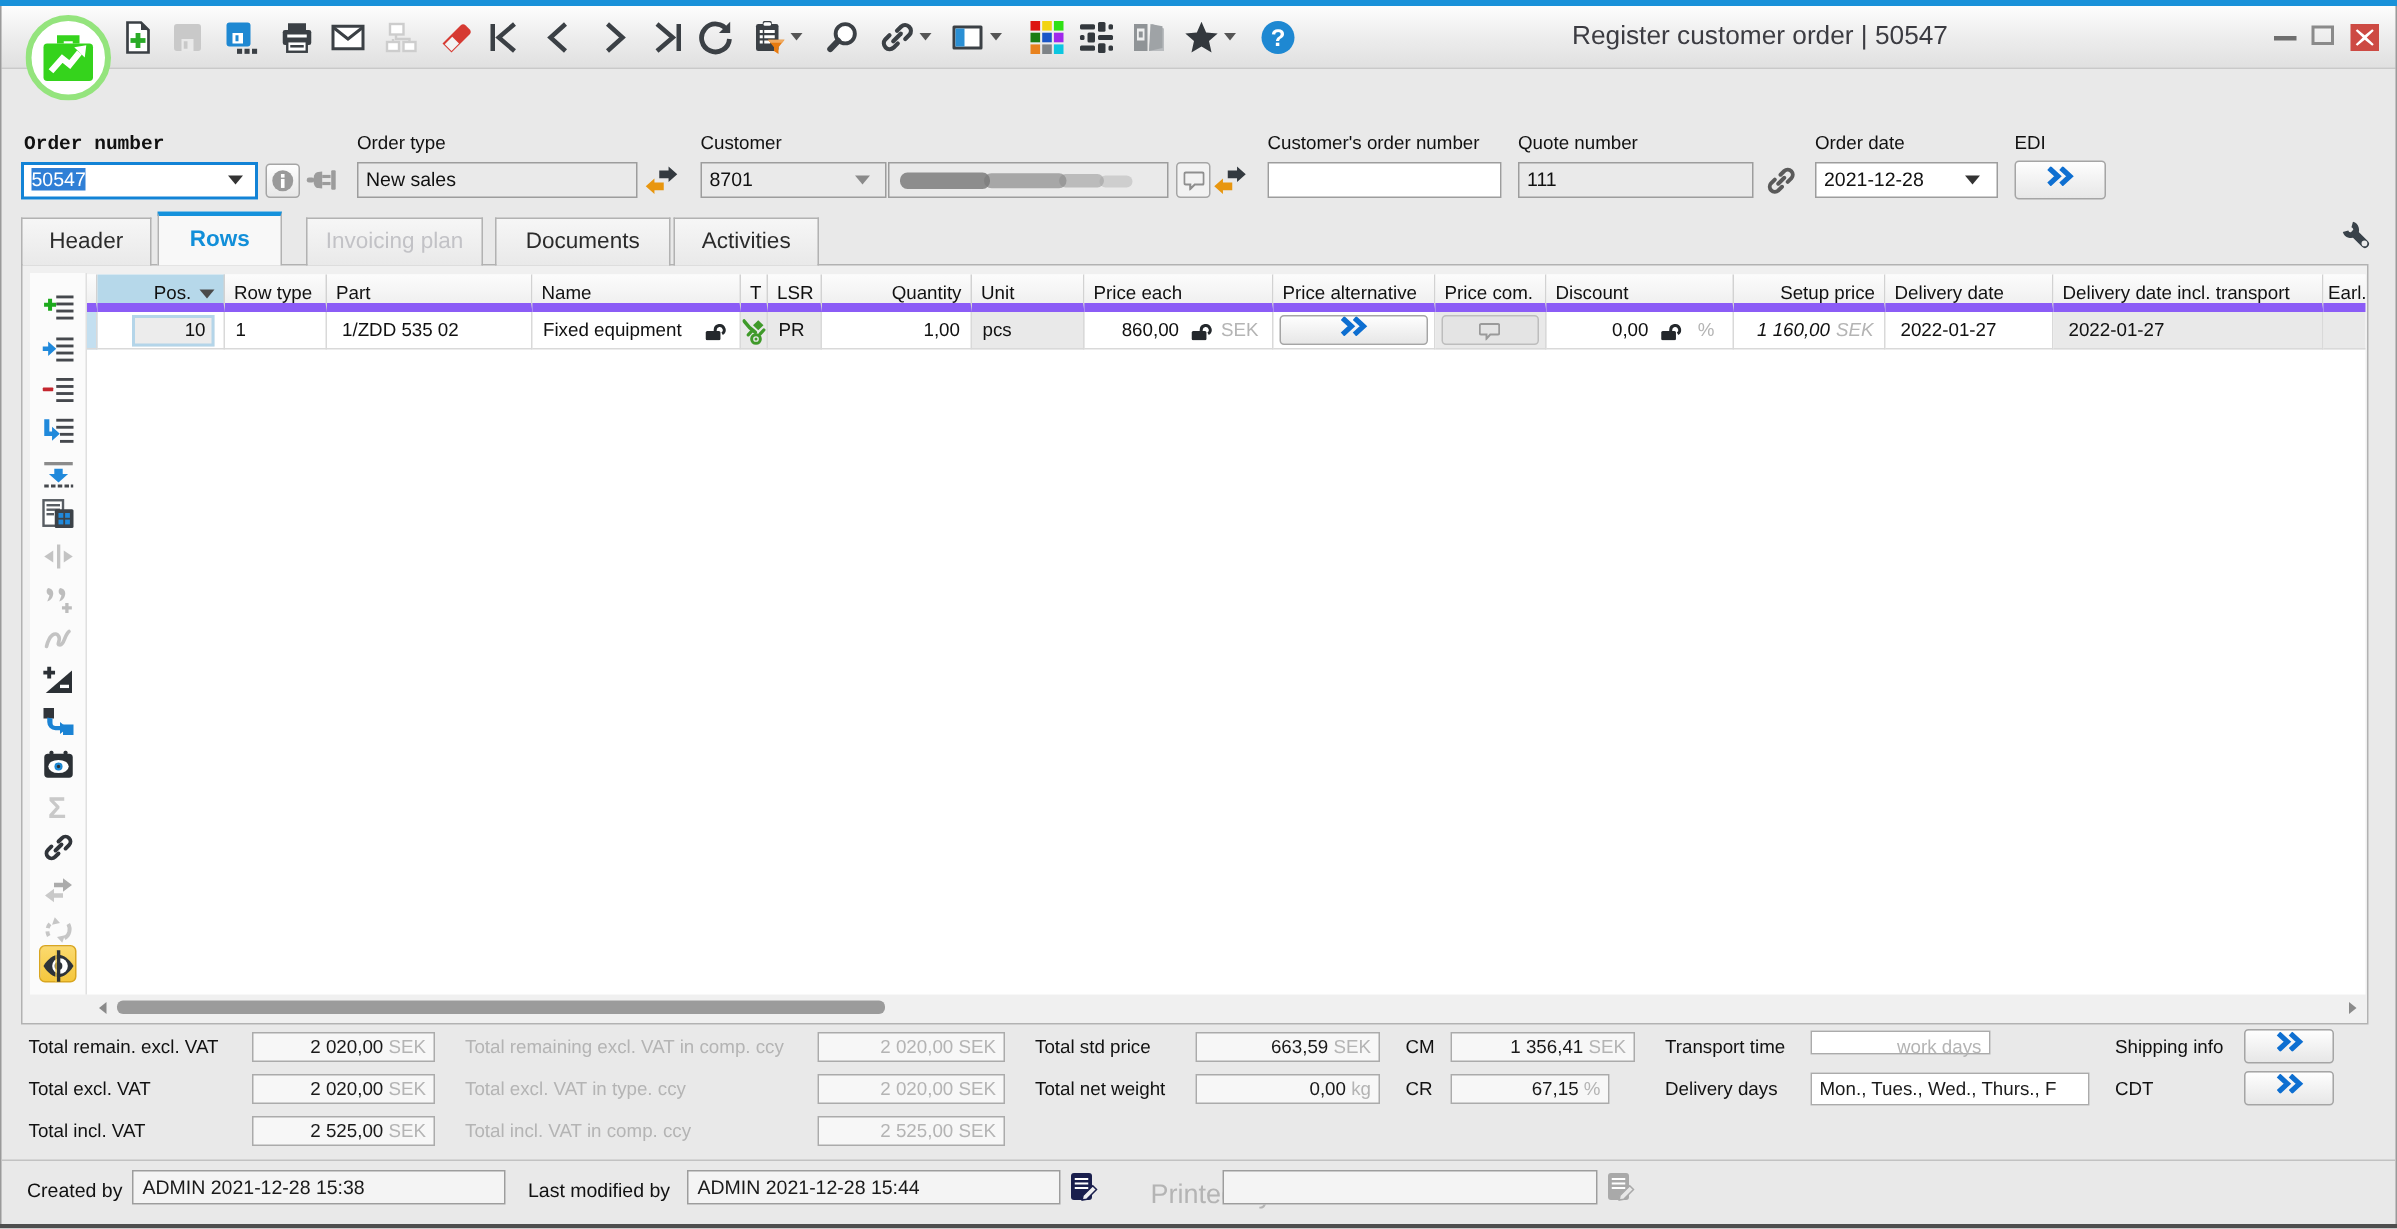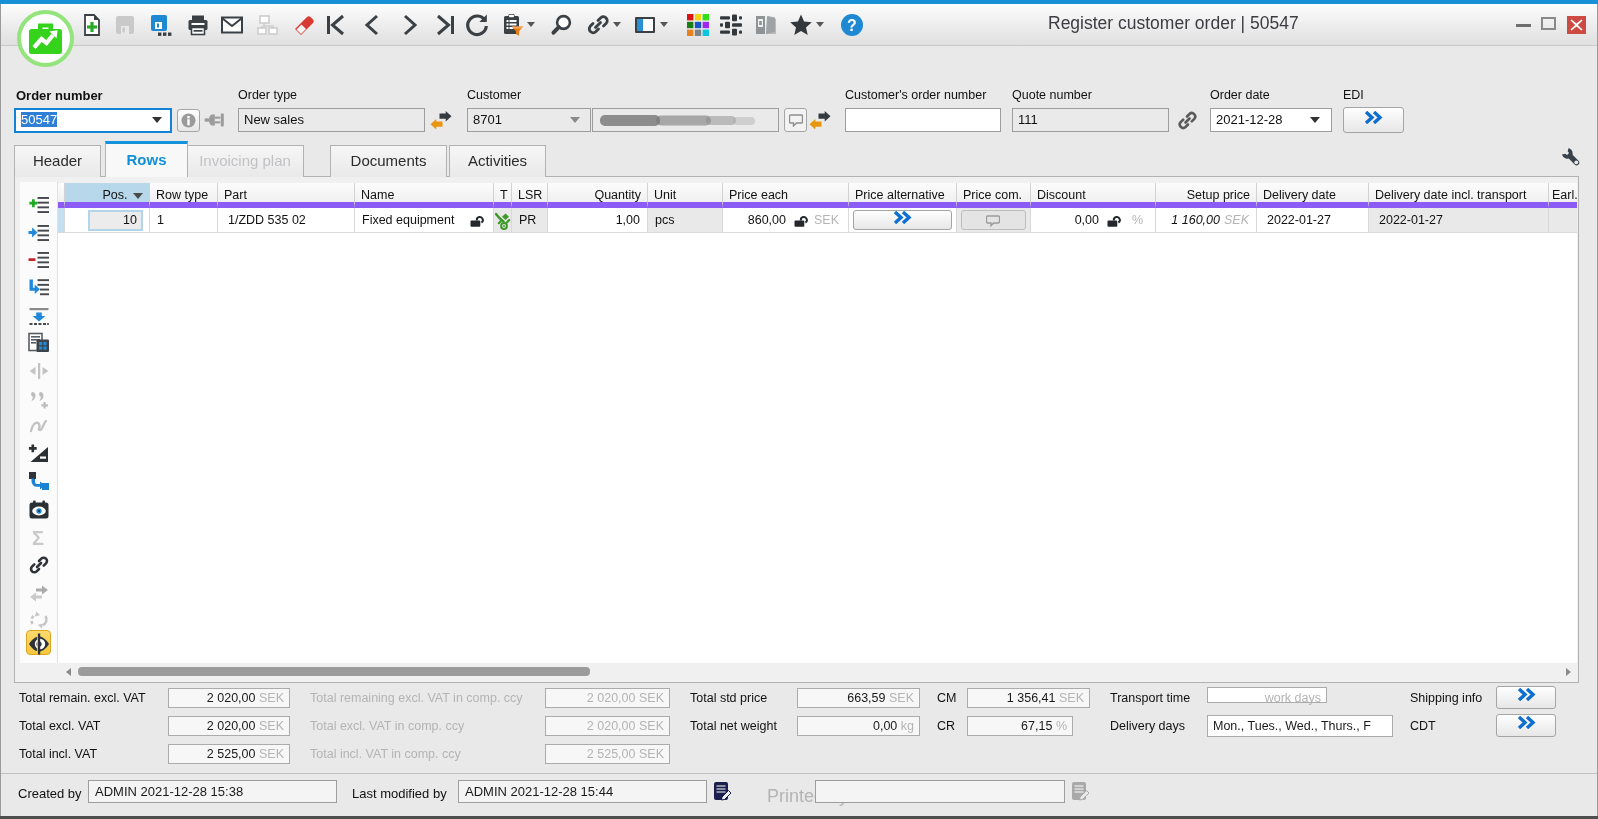--- a/index.html
+++ b/index.html
@@ -215,21 +215,21 @@
   </svg>
 <svg class="tbico" style="left:789px;" viewBox="0 0 24 24">
     <path d="M12 1.5 L15.1 8.6 L22.8 9.3 L17 14.4 L18.7 22 L12 18 L5.3 22 L7 14.4 L1.2 9.3 L8.9 8.6 Z" fill="#33383d"></path>
   </svg>
 <div class="dd" style="left:816px;"></div>
 <svg class="tbico" style="left:840px;" viewBox="0 0 24 24">
     <circle cx="12" cy="12" r="11" fill="#1e88d2"></circle>
     <text x="12" y="17.5" text-anchor="middle" font-family="Liberation Sans" font-size="16" font-weight="bold" fill="#fff">?</text>
   </svg>
 
-<div class="lbl" style="left:16px;font-weight:bold;font-size:13px;">Order number</div>
+<div class="lbl" style="left:16px;font-weight:bold;font-size:13px;font-family:Liberation Mono, monospace;">Order number</div>
 <div class="lbl" style="left:238px;">Order type</div>
 <div class="lbl" style="left:467px;">Customer</div>
 <div class="lbl" style="left:845px;">Customer's order number</div>
 <div class="lbl" style="left:1012px;">Quote number</div>
 <div class="lbl" style="left:1210px;">Order date</div>
 <div class="lbl" style="left:1343px;">EDI</div>
 
 <div class="fld white" style="left:14px;width:158px;height:25px;border:2px solid #1283d6;line-height:20px;"><span style="background:#2f7fd6;color:#fff;">50547</span></div>
 <div class="combo-arr" style="left:152px;"></div>
 <div class="btn" style="left:177px;top:109px;width:23px;height:23px;"></div>
@@ -282,21 +282,21 @@
 <div class="combo-arr" style="left:1310px;"></div>
 <div class="btn" style="left:1343px;top:107px;width:61px;height:26px;text-align:center;line-height:24px;"><svg width="21" height="13" viewBox="0 0 21 13">
       <g fill="none" stroke="#0e6fd1" stroke-width="3.4">
         <path d="M3 1 L9 6.5 L3 12"></path>
         <path d="M11 1 L17 6.5 L11 12"></path>
       </g>
     </svg></div>
 
 <div class="tab" style="left:14px;width:87px;">Header</div>
 <div class="tab active" style="left:105px;width:83px;">Rows</div>
-<div class="tab disabled" style="left:186px;width:118px;">Invoicing plan</div>
+<div class="tab disabled" style="left:204px;width:118px;">Invoicing plan</div>
 <div class="tab" style="left:330px;width:117px;">Documents</div>
 <div class="tab" style="left:449px;width:97px;">Activities</div>
 <svg class="abs" style="left:1561px;top:147px;" width="21" height="21" viewBox="0 0 21 21">
     <path d="M2.72 7.13 A3.6 3.6 0 1 0 7.13 2.72" fill="none" stroke="#39424a" stroke-width="3.8"></path>
     <path d="M8.9 8.9 L15.6 15.6" stroke="#39424a" stroke-width="5.4" stroke-linecap="round"></path>
     <circle cx="15.3" cy="15.3" r="1.9" fill="#ebebeb"></circle>
   </svg>
 
 <div class="abs" id="panel"></div>
 <div class="abs" id="lefticons"></div>
@@ -517,21 +517,21 @@
 <div class="abs" style="left:66px;top:668px;width:0;height:0;border-top:4px solid transparent;border-bottom:4px solid transparent;border-right:5px solid #8a8a8a;"></div>
 <div class="abs" style="left:1566px;top:668px;width:0;height:0;border-top:4px solid transparent;border-bottom:4px solid transparent;border-left:5px solid #8a8a8a;"></div>
 
 <div class="tlbl" style="left:19px;top:691px;">Total remain. excl. VAT</div>
 <div class="tlbl" style="left:19px;top:719px;">Total excl. VAT</div>
 <div class="tlbl" style="left:19px;top:747px;">Total incl. VAT</div>
 <div class="tfld" style="left:168px;top:688px;width:122px;">2 020,00 <span class="unit">SEK</span></div>
 <div class="tfld" style="left:168px;top:716px;width:122px;">2 020,00 <span class="unit">SEK</span></div>
 <div class="tfld" style="left:168px;top:744px;width:122px;">2 525,00 <span class="unit">SEK</span></div>
 <div class="tlbl gray" style="left:310px;top:691px;">Total remaining excl. VAT in comp. ccy</div>
-<div class="tlbl gray" style="left:310px;top:719px;">Total excl. VAT in comp. ccy</div>
+<div class="tlbl gray" style="left:310px;top:719px;">Total excl. VAT in type. ccy</div>
 <div class="tlbl gray" style="left:310px;top:747px;">Total incl. VAT in comp. ccy</div>
 <div class="tfld gray" style="left:545px;top:688px;width:125px;color:#b4b4b4;">2 020,00 SEK</div>
 <div class="tfld gray" style="left:545px;top:716px;width:125px;color:#b4b4b4;">2 020,00 SEK</div>
 <div class="tfld gray" style="left:545px;top:744px;width:125px;color:#b4b4b4;">2 525,00 SEK</div>
 <div class="tlbl" style="left:690px;top:691px;">Total std price</div>
 <div class="tlbl" style="left:690px;top:719px;">Total net weight</div>
 <div class="tfld" style="left:797px;top:688px;width:123px;">663,59 <span class="unit">SEK</span></div>
 <div class="tfld" style="left:797px;top:716px;width:123px;">0,00 <span class="unit">kg</span></div>
 <div class="tlbl" style="left:937px;top:691px;">CM</div>
 <div class="tlbl" style="left:937px;top:719px;">CR</div>

